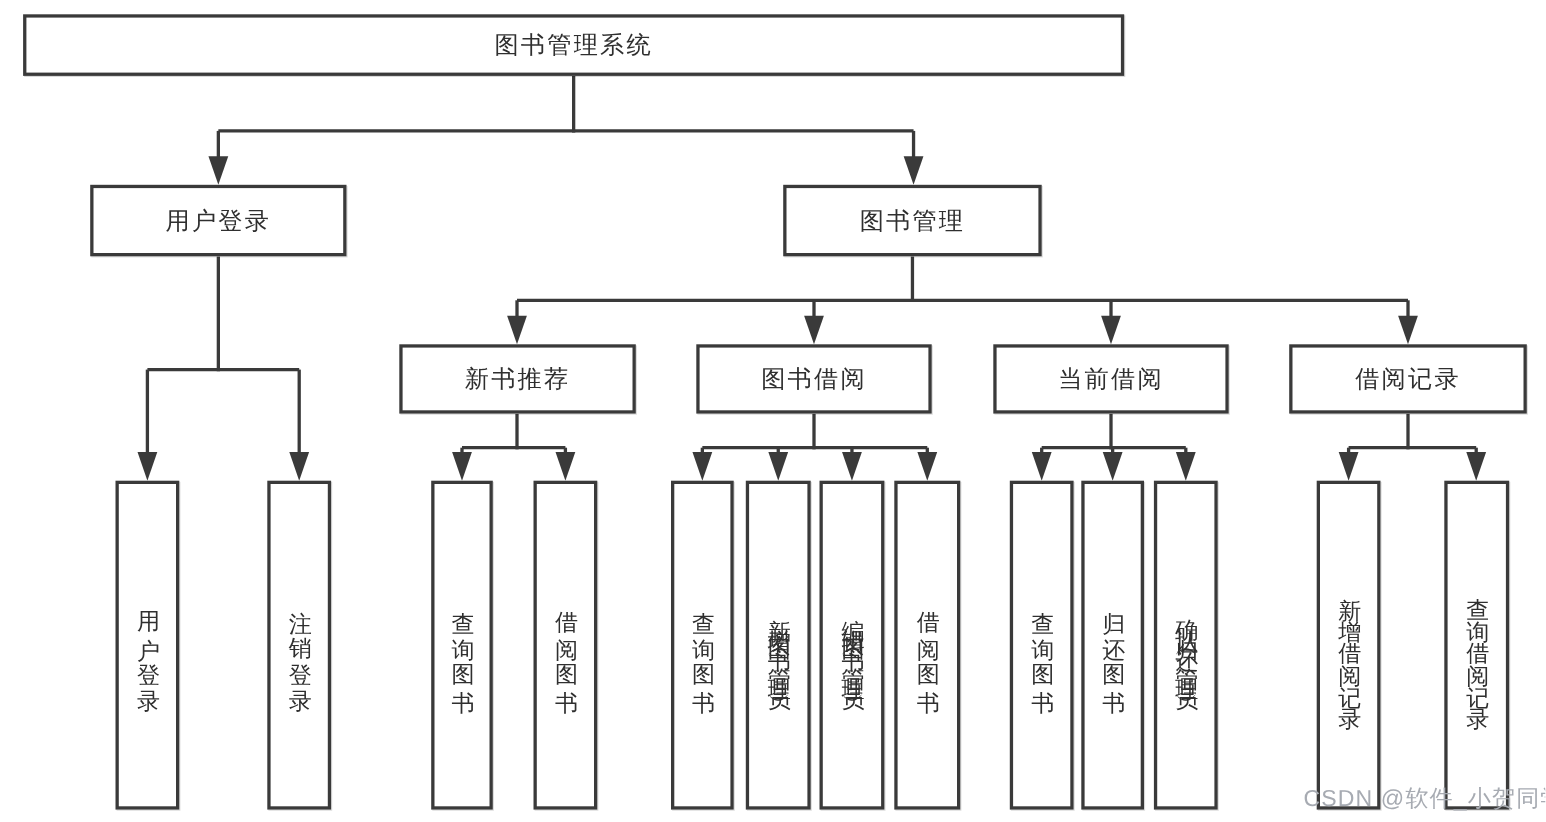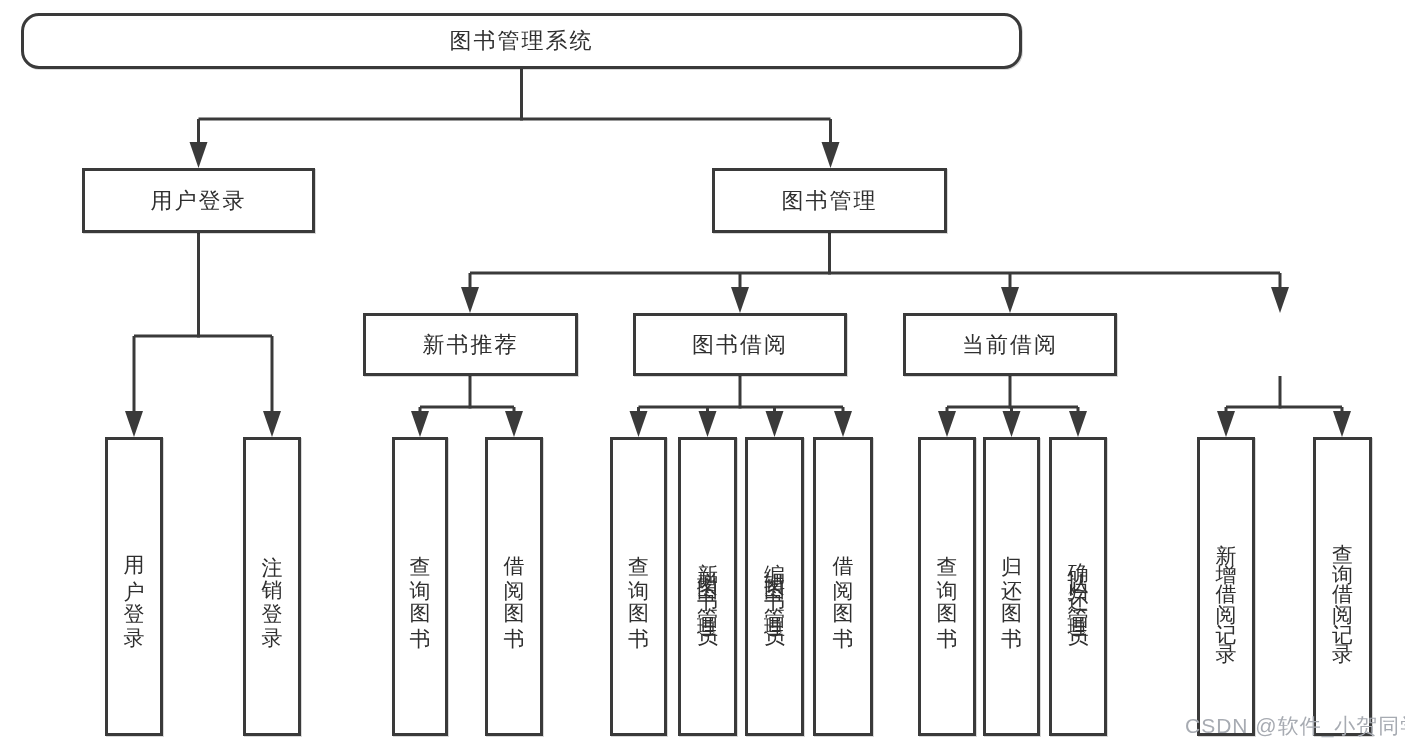--- a/index.html
+++ b/index.html
@@ -108,28 +108,29 @@
       <polygon points="774.5,437 765.5,411 783.5,411"></polygon>
       <polygon points="843,437 834,411 852,411"></polygon>
       <polygon points="947,437 938,411 956,411"></polygon>
       <polygon points="1011.5,437 1002.5,411 1020.5,411"></polygon>
       <polygon points="1078,437 1069,411 1087,411"></polygon>
       <polygon points="1226,437 1217,411 1235,411"></polygon>
       <polygon points="1342,437 1333,411 1351,411"></polygon>
     </g>
   </svg>
 
-  <div class="node" style="left:21px;top:13px;width:1001px;height:56px;border-radius:18px;">图书管理系统</div>
+  <div class="node" style="left:21px;top:13px;width:1001px;height:56px;">图书管理系统</div>
 
   <div class="node" style="left:82px;top:168px;width:233px;height:65px;">用户登录</div>
   <div class="node" style="left:363px;top:313px;width:215px;height:63px;">新书推荐</div>
 
   <div class="node" style="left:712px;top:168px;width:235px;height:65px;">图书管理</div>
   <div class="node" style="left:903px;top:313px;width:214px;height:63px;">当前借阅</div>
   <div class="node" style="left:633px;top:313px;width:214px;height:63px;">图书借阅</div>
+  <div class="node" style="left:1172px;top:313px;width:216px;height:63px;">借阅记录</div>
 
   <div class="node vnode sp4" style="left:105px;top:437px;width:58px;height:299px;">用户登录</div>
   <div class="node vnode sp4" style="left:243px;top:437px;width:58px;height:299px;">注销登录</div>
 
   <div class="node vnode sp4" style="left:392px;top:437px;width:56px;height:299px;">查询图书</div>
   <div class="node vnode sp4" style="left:485px;top:437px;width:58px;height:299px;">借阅图书</div>
 
   <div class="node vnode sp4" style="left:610px;top:437px;width:57px;height:299px;">查询图书</div>
   <div class="node vnode sp9" style="left:678px;top:437px;width:59px;height:299px;">新增图书（管理员）</div>
   <div class="node vnode sp9" style="left:745px;top:437px;width:59px;height:299px;">编辑图书（管理员）</div>

